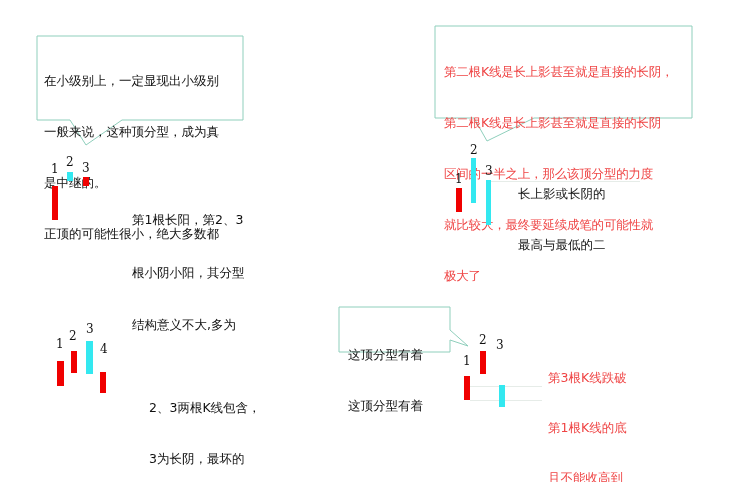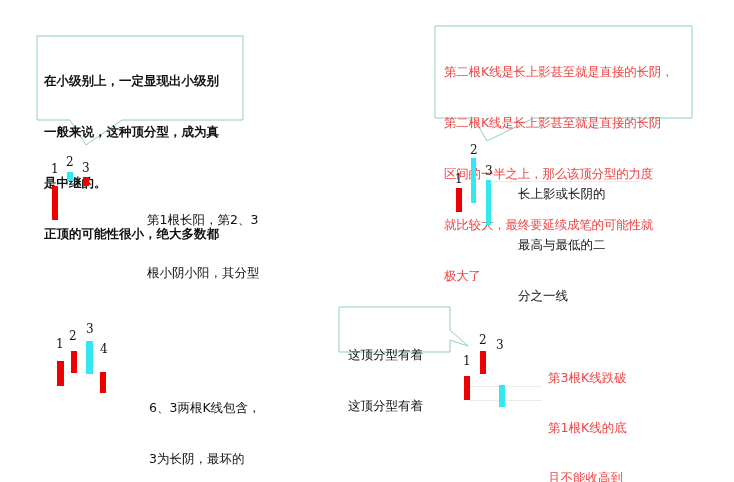--- a/index.html
+++ b/index.html
@@ -18,21 +18,21 @@
 
 <svg class="callout" width="734" height="482">
 
   <path d="M37,36 H243 V120 H122 L86,145 L70,120 H37 Z" fill="#ffffff" stroke="#8fcfbc" stroke-width="1"></path>
 
   <path d="M435,26 H692 V118 H534 L487,141 L474,118 H435 Z" fill="#ffffff" stroke="#8fcfbc" stroke-width="1"></path>
 
   <path d="M339,307 H450 V330 L468,346 L450,340 V352 H339 Z" fill="#ffffff" stroke="#8fcfbc" stroke-width="1"></path>
 </svg>
 
-<div class="abs txt" style="left:44px; top:38px;font-weight:bold;">
+<div class="abs txt" style="left:44px; top:38px;">
   <div>在小级别上，一定显现出小级别</div>
   <div>一般来说，这种顶分型，成为真</div>
   <div>是中继的。</div>
   <div>正顶的可能性很小，绝大多数都</div>
 </div>
 
 <div class="abs txt green" style="left:444px; top:29px; letter-spacing:-0.2px;">
   <div>第二根K线是长上影甚至就是直接的长阴，</div>
   <div>第二根K线是长上影甚至就是直接的长阴</div>
   <div>区间的一半之上，那么该顶分型的力度</div>
@@ -45,52 +45,52 @@
   <div>这顶分型有着</div>
 </div>
 
 <div>
   <span class="abs num" style="left:51px; top:162px;">1</span>
   <span class="abs num" style="left:66px; top:155px;">2</span>
   <span class="abs num" style="left:82px; top:161px;">3</span>
   <div class="candle" style="left:52px; top:186px; width:6px; height:34px; background:#f00000;"></div>
   <div class="candle" style="left:67px; top:172px; width:6px; height:9px; background:#33e8f0;"></div>
   <div class="candle" style="left:83px; top:177px; width:6px; height:9px; background:#f00000;"></div>
-  <div class="abs txt" style="left:147px; top:176px; line-height:17.5px;">
+  <div class="abs txt" style="left:132px; top:176px; line-height:17.5px;">
     <div>第1根长阳，第2、3</div>
     <div>根小阴小阳，其分型</div>
+    <div>结构意义不大,多为</div>
   </div>
 </div>
 
 <div>
   <div class="guide" style="left:490px; top:181px; width:150px;"></div>
   <span class="abs num" style="left:455px; top:172px;">1</span>
   <span class="abs num" style="left:470px; top:143px;">2</span>
   <span class="abs num" style="left:485px; top:164px;">3</span>
   <div class="candle" style="left:456px; top:188px; width:6px; height:24px; background:#f00000;"></div>
   <div class="candle" style="left:471px; top:158px; width:5px; height:45px; background:#33e8f0;"></div>
   <div class="candle" style="left:486px; top:180px; width:5px; height:45px; background:#33e8f0;"></div>
   <div class="abs txt" style="left:518px; top:152px;font-family:Liberation Serif, serif;">
     <div>长上影或长阴的</div>
     <div>最高与最低的二</div>
-    <div>分之一线</div>
   </div>
 </div>
 
 <div>
   <span class="abs num" style="left:56px; top:337px;">1</span>
   <span class="abs num" style="left:69px; top:329px;">2</span>
   <span class="abs num" style="left:86px; top:322px;">3</span>
   <span class="abs num" style="left:100px; top:342px;">4</span>
   <div class="candle" style="left:57px; top:361px; width:7px; height:25px; background:#f00000;"></div>
   <div class="candle" style="left:71px; top:351px; width:6px; height:22px; background:#f00000;"></div>
   <div class="candle" style="left:86px; top:341px; width:7px; height:33px; background:#33e8f0;"></div>
   <div class="candle" style="left:100px; top:372px; width:6px; height:21px; background:#f00000;"></div>
   <div class="abs txt" style="left:149px; top:365px;">
-    <div>6、3两根K线包含，</div>
+    <div>2、3两根K线包含，</div>
     <div>3为长阴，最坏的</div>
     
   </div>
 </div>
 
 <div>
   <div class="guide" style="left:470px; top:386px; width:72px;"></div>
   <div class="guide" style="left:470px; top:400px; width:72px;"></div>
   <span class="abs num" style="left:463px; top:354px;">1</span>
   <span class="abs num" style="left:479px; top:333px;">2</span>

